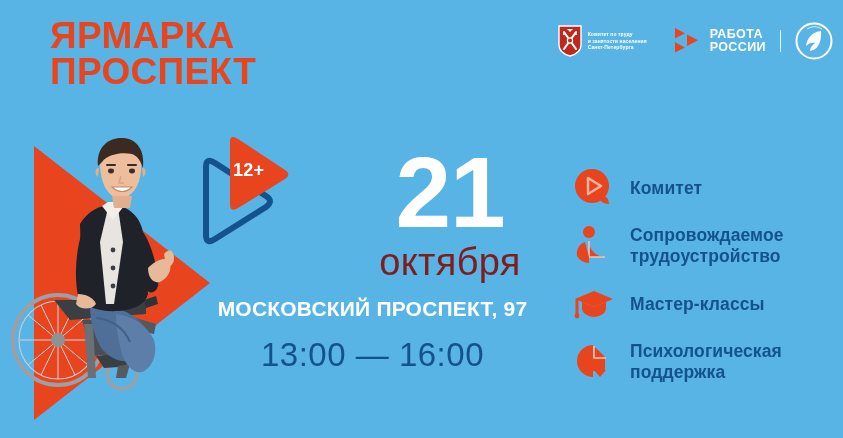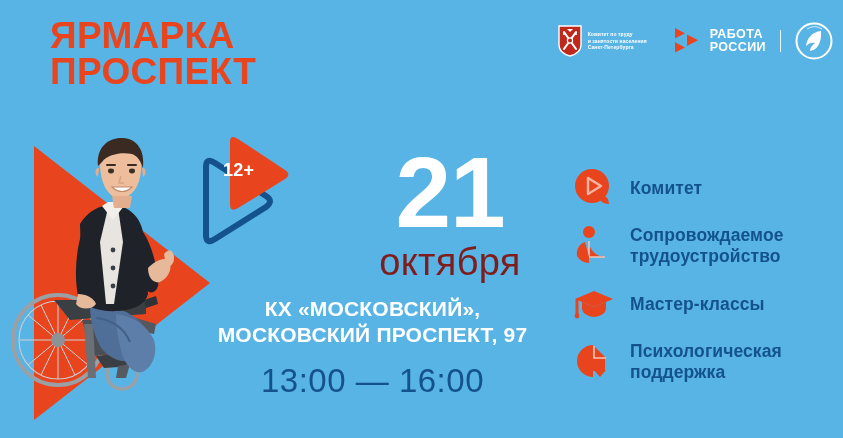--- a/index.html
+++ b/index.html
@@ -111,21 +111,21 @@
   .play-group {
     position: absolute;
     left: 178px;
     top: 137px;
     width: 128px;
     height: 128px;
     z-index: 9;
   }
   .age-badge {
     position: absolute;
-    left: 223px;
+    left: 233px;
     top: 160px;
     color: #ffffff;
     font-size: 18px;
     font-weight: bold;
     letter-spacing: .3px;
     z-index: 11;
   }
 
   
   .date-block {
@@ -350,21 +350,20 @@
     </svg>
   </div>
   <div class="age-badge">12+</div>
 
   <div class="date-block">
     <div class="date-day">21</div>
     <div class="date-month">октября</div>
   </div>
 
   <div class="venue-block">
-    <div class="venue-line">КХ «МОСКОВСКИЙ»,</div>
     <div class="venue-line">МОСКОВСКИЙ ПРОСПЕКТ, 97</div>
     <div class="time-line">13:00 — 16:00</div>
   </div>
 
   <div class="features">
 
     <div class="feature">
       <span class="feature-icon">
         <svg width="42" height="42" viewBox="0 0 42 42">
           <circle cx="19" cy="19" r="17" fill="#e8451f"></circle>

